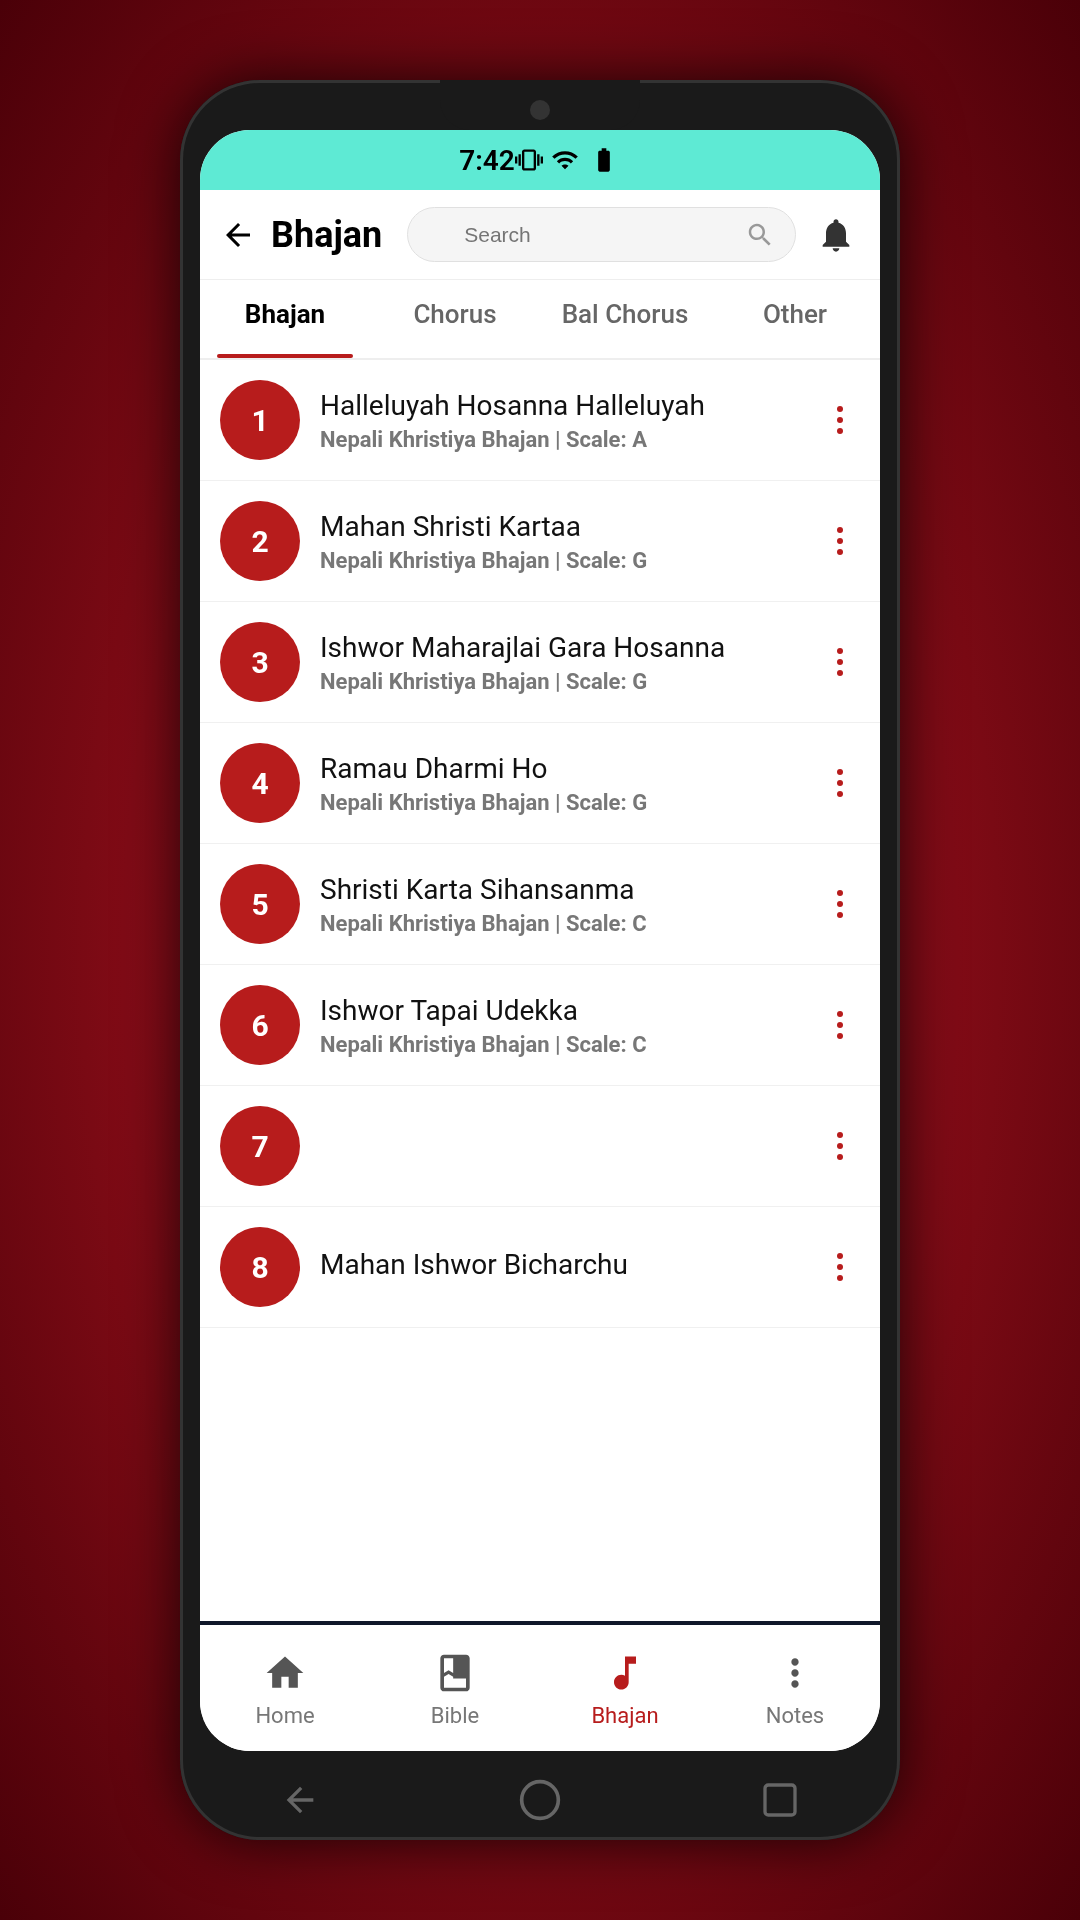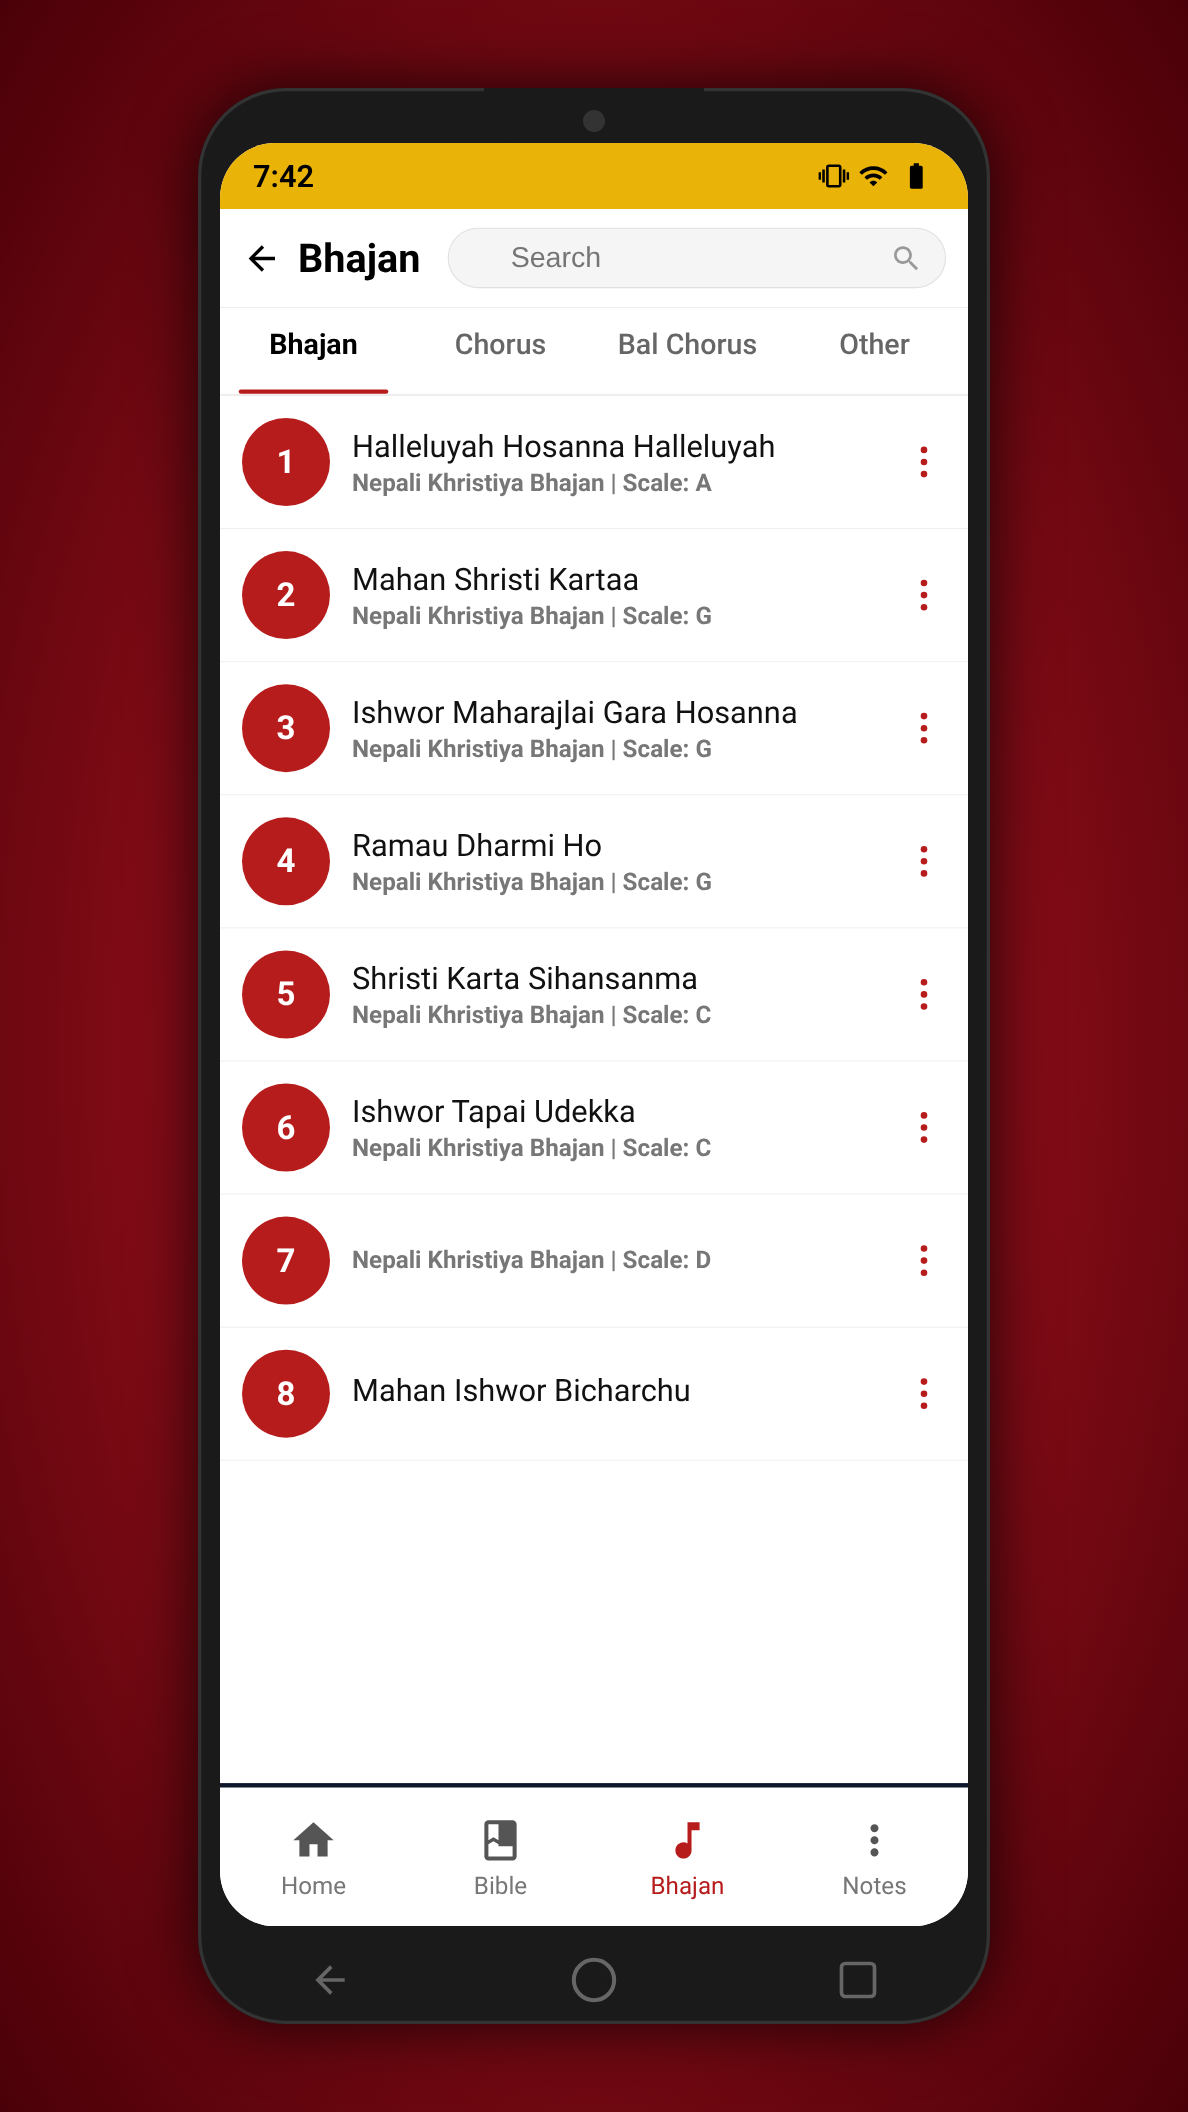--- a/index.html
+++ b/index.html
@@ -34,24 +34,24 @@
       margin-top: 50px;
       overflow: hidden;
       display: flex;
       flex-direction: column;
       position: relative;
     }
     
     .status-bar {
       width: 100%;
       height: 60px;
-      background: #eab308;
-      display: flex;
-      align-items: center;
-      justify-content: space-between;
+      background: #5eead4;
+      display: flex;
+      align-items: center;
+      justify-content: center;
       padding: 0 30px;
       flex-shrink: 0;
     }
     .status-time {
       font-size: 28px;
       font-weight: 600;
       color: #000;
     }
     .status-icons {
       display: flex;
@@ -117,21 +117,21 @@
       display: flex;
       align-items: center;
       padding: 0 20px;
       gap: 10px;
       border: 1px solid #e0e0e0;
     }
     .search-input {
       flex: 1;
       border: none;
       background: transparent;
-      font-size: 26px;
+      font-size: 21px;
       color: #999;
       outline: none;
       margin-left: 36px;
     }
     .header-icons {
       display: flex;
       align-items: center;
       gap: 20px;
     }
     .header-icon-btn {
@@ -457,21 +457,20 @@
             <div class="dot"></div>
           </div>
         </div>
       </div>
 
       <div class="song-item">
         <div class="song-number">
           <span>7</span>
         </div>
         <div class="song-info">
-          <div class="song-meta">Nepali Khristiya Bhajan | Scale: D</div>
         </div>
         <div class="song-menu">
           <div class="three-dots">
             <div class="dot"></div>
             <div class="dot"></div>
             <div class="dot"></div>
           </div>
         </div>
       </div>
 

